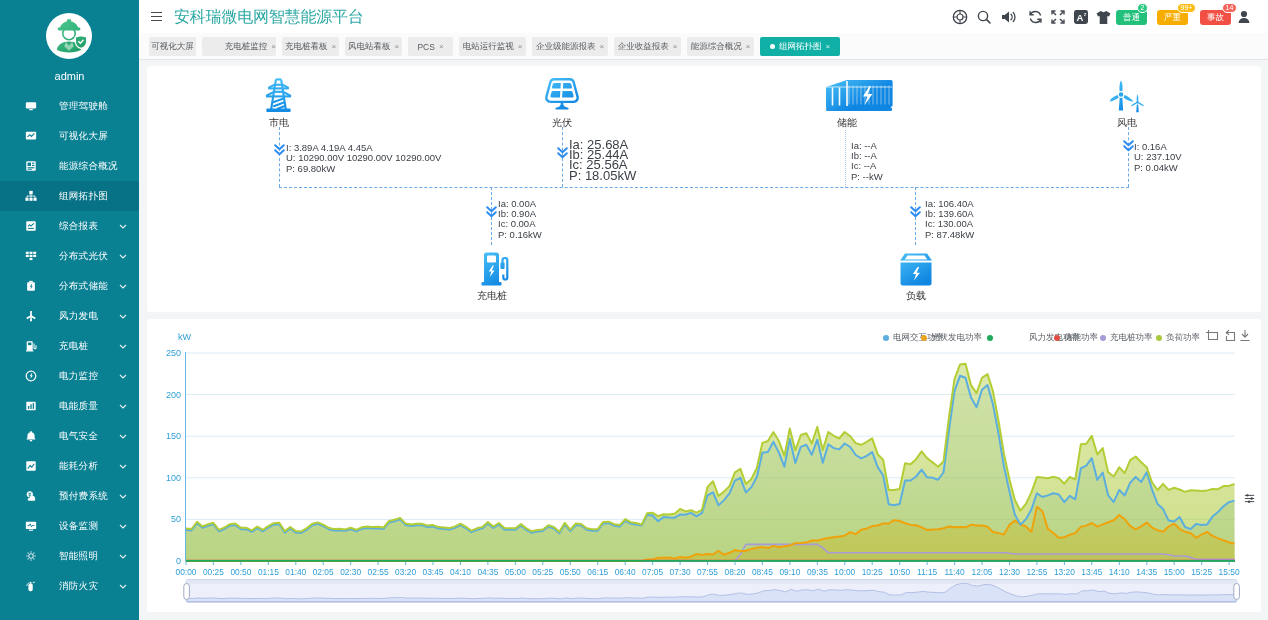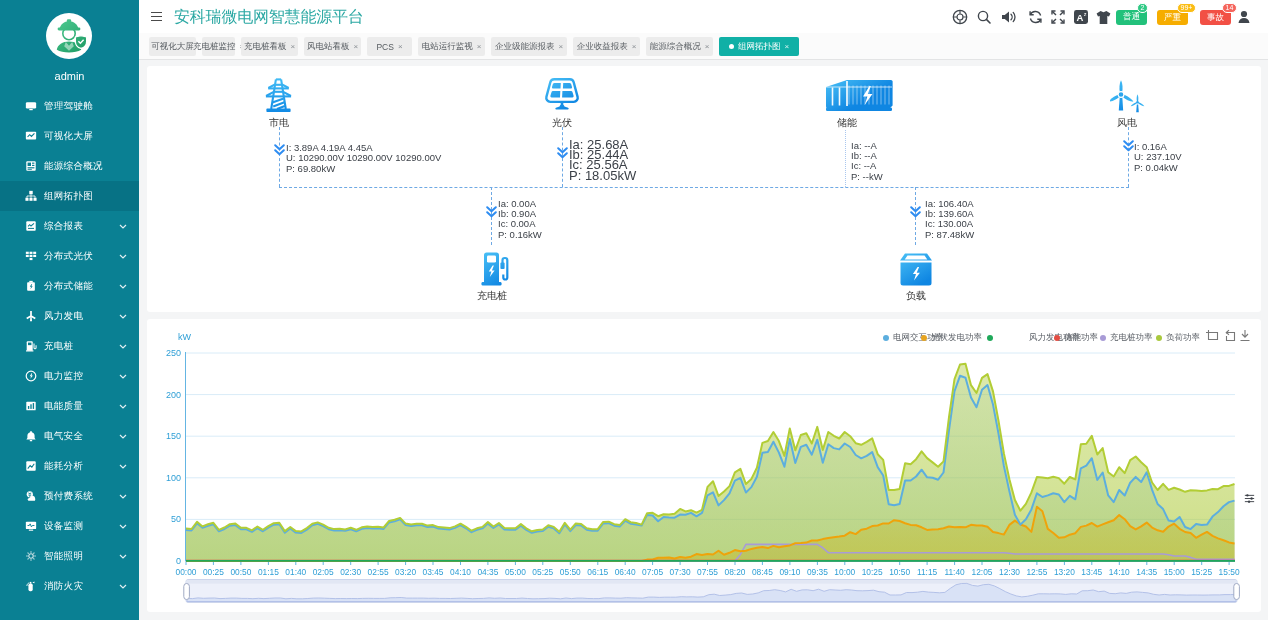--- a/index.html
+++ b/index.html
@@ -4,21 +4,21 @@
 * { margin:0; padding:0; box-sizing:border-box; }
 html,body { width:1268px; height:620px; overflow:hidden; font-family:"Liberation Sans",sans-serif; background:#f4f5f6; }
 #app { position:relative; width:1268px; height:620px; }
 
 #side { position:absolute; left:0; top:0; width:139px; height:620px; background:#0a8093; z-index:5;padding-left:8px; }
 #admin { position:absolute; left:0; top:70px; width:139px; text-align:center; color:#fff; font-size:11px; }
 #menu { position:absolute; left:0; top:91px; width:139px; }
 .mi { position:relative; height:30px; display:flex; align-items:center; color:#fff; }
 .mi.sel { background:#077285; }
 .micon { margin-left:25px; }
-.mtext { margin-left:7px; font-size:9.5px; letter-spacing:0.3px; }
+.mtext { margin-left:22px; font-size:9.5px; letter-spacing:0.3px; }
 .chev { position:absolute; right:12px; top:13px; }
 
 #header { position:absolute; left:139px; top:0; width:1129px; height:33px; background:#fff; }
 #burger { position:absolute; left:151px; top:12px; width:11px; height:9px; border-top:1.6px solid #4a4a4a; border-bottom:1.6px solid #4a4a4a; }
 #burger::after { content:""; position:absolute; left:0; top:2.6px; width:11px; height:1.6px; background:#4a4a4a; }
 #title { position:absolute; left:174px; top:7px; font-size:16px; color:#2ba8a3; letter-spacing:-0.2px; }
 .tag { position:absolute; top:10px; width:31px; height:15px; border-radius:3px; color:#fff; font-size:8.5px; text-align:center; line-height:15px; }
 .badge { position:absolute; top:3px; min-width:9px; height:10px; padding:0 2.5px; border-radius:5.5px; border:1px solid #fff; color:#fff; font-size:7px; line-height:8.5px; text-align:center; z-index:3; }
 
 #tabbar { position:absolute; left:139px; top:33px; width:1129px; height:27px; background:#fbfbfb; border-bottom:1px solid #e3e4e5; }
@@ -33,21 +33,21 @@
 #chartcard { position:absolute; left:147px; top:319px; width:1114px; height:293px; background:#fff; border-radius:3px; }
 </style></head>
 <body>
 <div id="app">
   <div id="header"></div>
   <div id="tabbar">
       <div id="tabs">
 <div class="tab" style="width:47px;">
           <span>可视化大屏</span>
         </div>
-<div class="tab" style="width:33px;">
+<div class="tab" style="width:74px;justify-content:flex-end;">
           <span>充电桩监控</span>
           <span class="tx">×</span>
         </div>
 <div class="tab" style="width:57px;">
           <span>充电桩看板</span>
           <span class="tx">×</span>
         </div>
 <div class="tab" style="width:57px;">
           <span>风电站看板</span>
           <span class="tx">×</span>
@@ -109,21 +109,21 @@
       </g>
     </svg>
 <svg style="position:absolute;left:1073px;top:9px" width="16" height="16" viewBox="0 0 16 16">
 <rect x="1" y="1" width="14" height="14" rx="2.4" fill="#40464d"></rect>
 <text x="7" y="11.6" text-anchor="middle" font-size="9.5" font-weight="bold" fill="#fff" font-family="Liberation Sans,sans-serif">A</text>
 <text x="12" y="7" text-anchor="middle" font-size="5.5" fill="#fff" font-family="Liberation Sans,sans-serif">z</text>
     </svg>
 <svg style="position:absolute;left:1095px;top:10px" width="17" height="15" viewBox="0 0 17 15">
 <path d="M5.6 1 8.5 2.2 11.4 1l4 2.6-1.4 3-1.7-.7V14H4.7V5.9l-1.7.7-1.4-3z" fill="#40464d"></path>
     </svg>
-<div class="tag" style="left:1116px;background:#22c17b;font-family:Liberation Mono, monospace;">普通</div>
+<div class="tag" style="left:1116px;background:#22c17b;">普通</div>
 <div class="badge" style="left:1137px;background:#2fc984;">2</div>
 <div class="tag" style="left:1157px;background:#f6ad00;">严重</div>
 <div class="badge" style="left:1177px;background:#fbbd14;">99+</div>
 <div class="tag" style="left:1200px;background:#f25045;">事故</div>
 <div class="badge" style="left:1222px;background:#f5655c;">14</div>
 <svg style="position:absolute;left:1236px;top:9px" width="16" height="16" viewBox="0 0 16 16">
 <circle cx="8" cy="5" r="3.1" fill="#40464d"></circle>
 <path d="M2.5 14c.4-3.2 2.7-5 5.5-5s5.1 1.8 5.5 5z" fill="#40464d"></path>
     </svg>
   <div id="topocard"></div>

